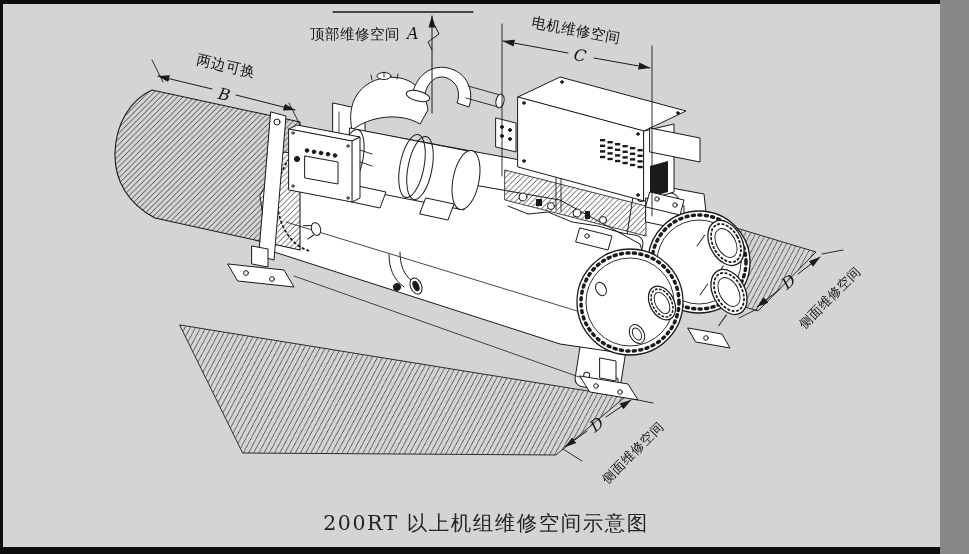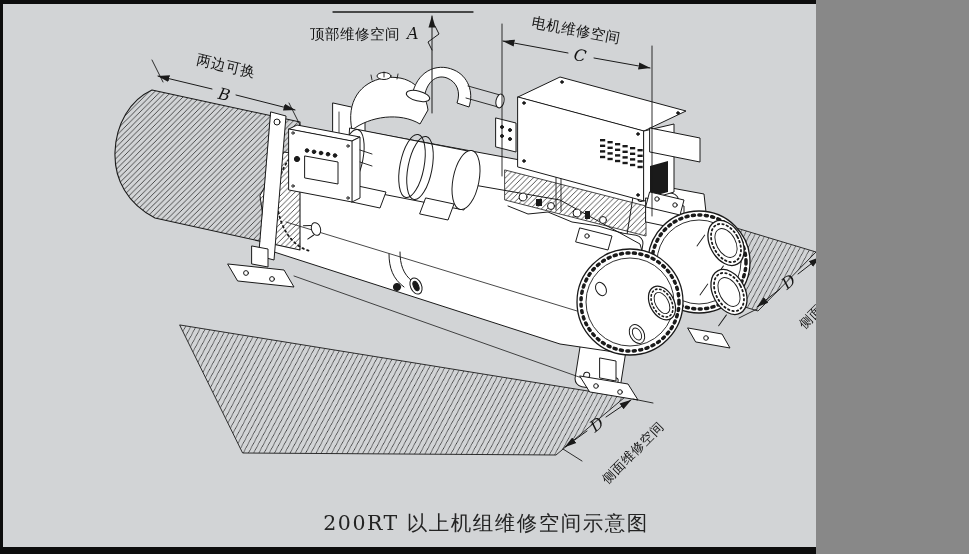--- a/index.html
+++ b/index.html
@@ -1,20 +1,20 @@
 <!DOCTYPE html>
 <html><head>
 <meta charset="utf-8">
 <style>
   :root{
     --bg:#d2d4d6; --line:#1a1a1a; --frame:#0d0d0d; --fill:#ffffff;
   }
   html,body{margin:0;padding:0;background:#888;}
   .page{
-    position:relative;width:816px;height:554px;background:var(--frame);
+    position:relative;width:940px;height:554px;background:var(--frame);
     overflow:hidden;
     text-align:center;
   }
   .page svg{position:absolute;left:0;top:0;display:block;}
   text{
     font-family:"DejaVu Serif","Liberation Serif",serif;
     fill:#141414;
   }
   .zh{font-size:14.5px;letter-spacing:0.5px;}
   .zh-sm{font-size:13px;letter-spacing:0.5px;}

